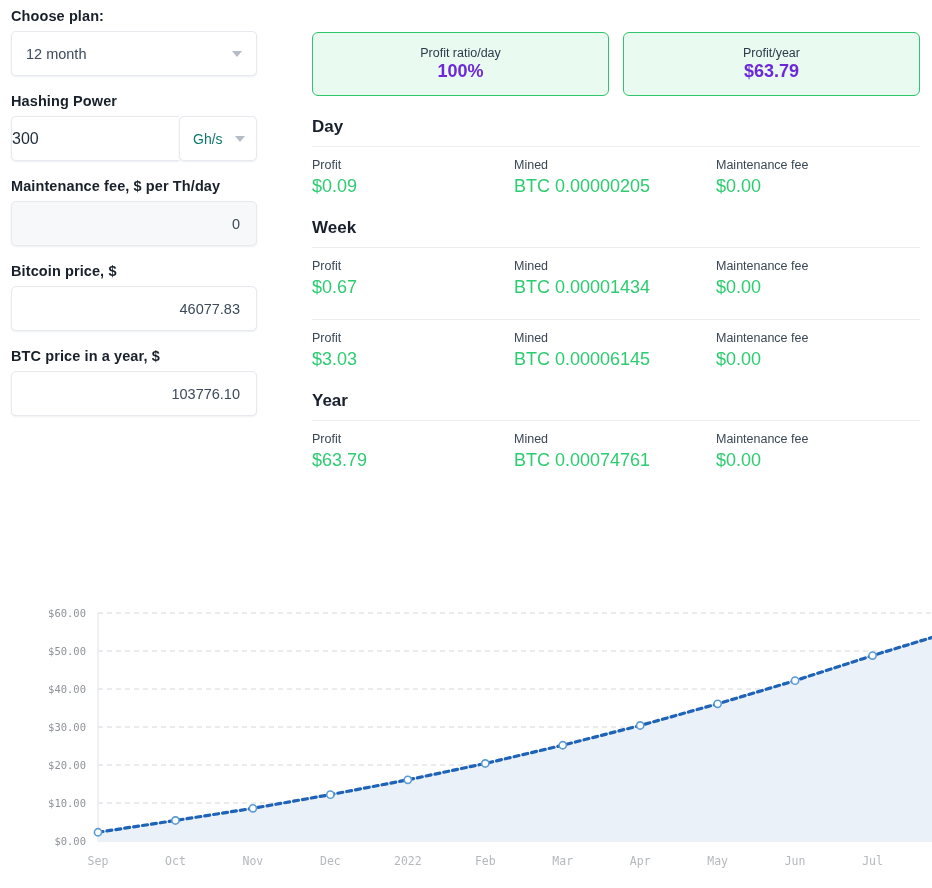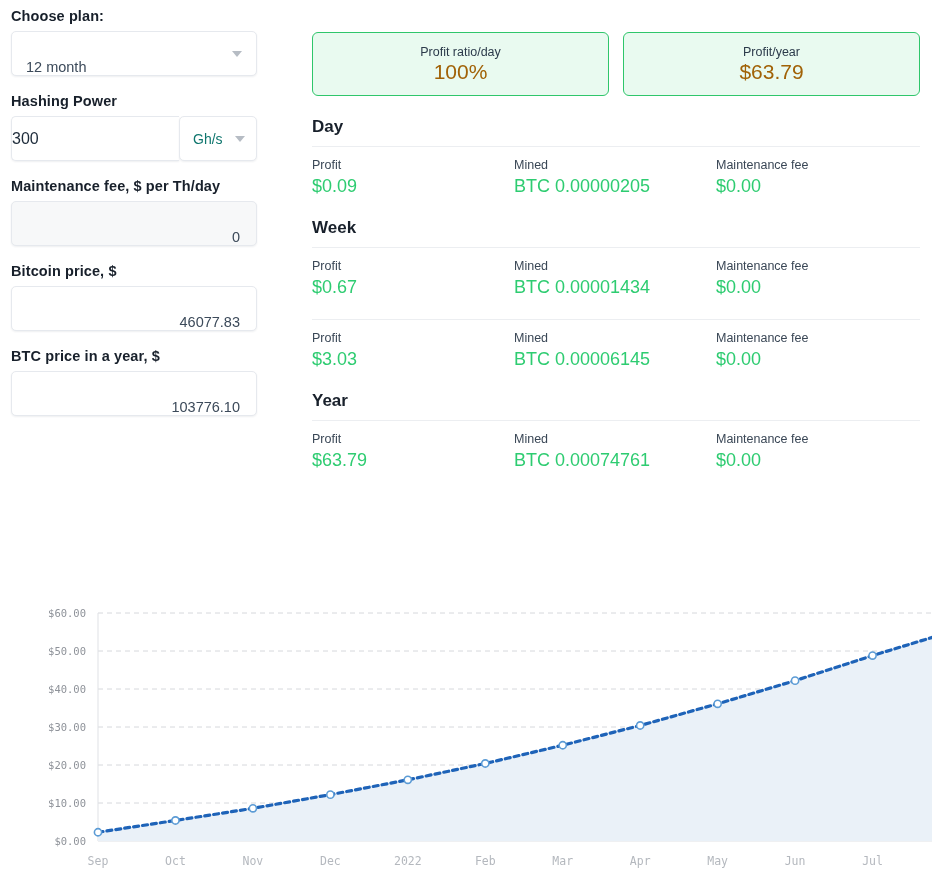--- a/index.html
+++ b/index.html
@@ -25,21 +25,21 @@
 
   .control {
     position: relative;
     width: 246px;
     height: 45px;
     background: #fff;
     border: 1px solid #e6e9ee;
     border-radius: 5px;
     box-shadow: 0 1px 2px rgba(20,30,50,.07);
     display: flex;
-    align-items: flex-end;
+    align-items: center;
   }
   .control.readonly { background: #f7f8f9; }
 
   .control .value-left {
     padding-left: 14px;
     font-size: 14.5px;
     color: #3c4a5a;
   }
   .control .value-right {
     flex: 1;
@@ -126,23 +126,23 @@
     border-radius: 6px;
     display: flex; flex-direction: column;
     align-items: center; justify-content: center;
   }
   .card .card-label {
     font-size: 12.5px;
     color: #2b3a4a;
     margin-bottom: 1px;
   }
   .card .card-value {
-    font-size: 21px;
-    color: #a16207;
-    font-weight: normal;
+    font-size: 18px;
+    color: #6d28d9;
+    font-weight: bold;
   }
 
   .period { margin-top: 21px; }
   .period-title {
     font-size: 17px;
     font-weight: bold;
     color: #18202b;
     padding-bottom: 9px;
   }
   .period-divider { height: 1px; background: #eceef1; }

